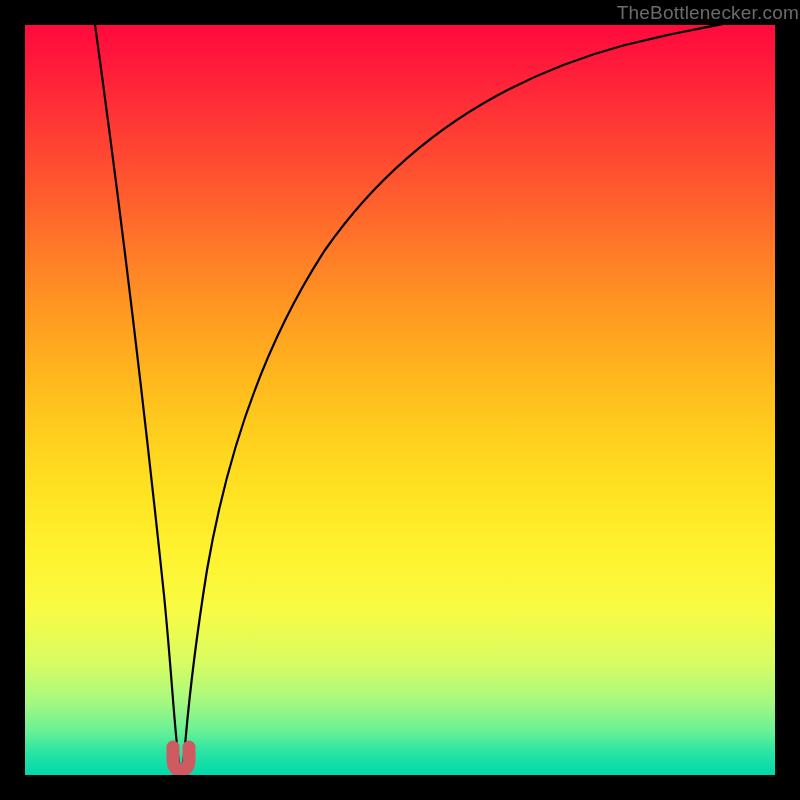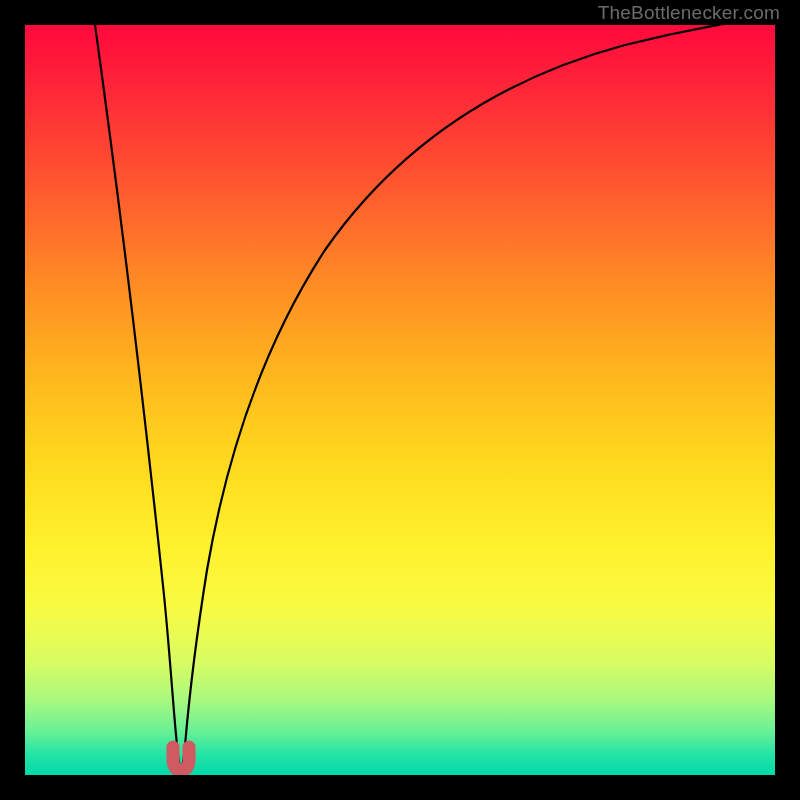--- a/index.html
+++ b/index.html
@@ -56,21 +56,21 @@
   svg.curves {
     position: absolute;
     left: 0;
     top: 0;
     width: 750px;
     height: 750px;
   }
   .watermark {
     position: absolute;
     top: 2px;
-    right: 20px;
+    right: 1px;
     color: #6b6b6b;
     font-size: 19px;
     letter-spacing: 0.2px;
     user-select: none;
   }
 </style>
 </head>
 <body>
 
 <div class="frame">

